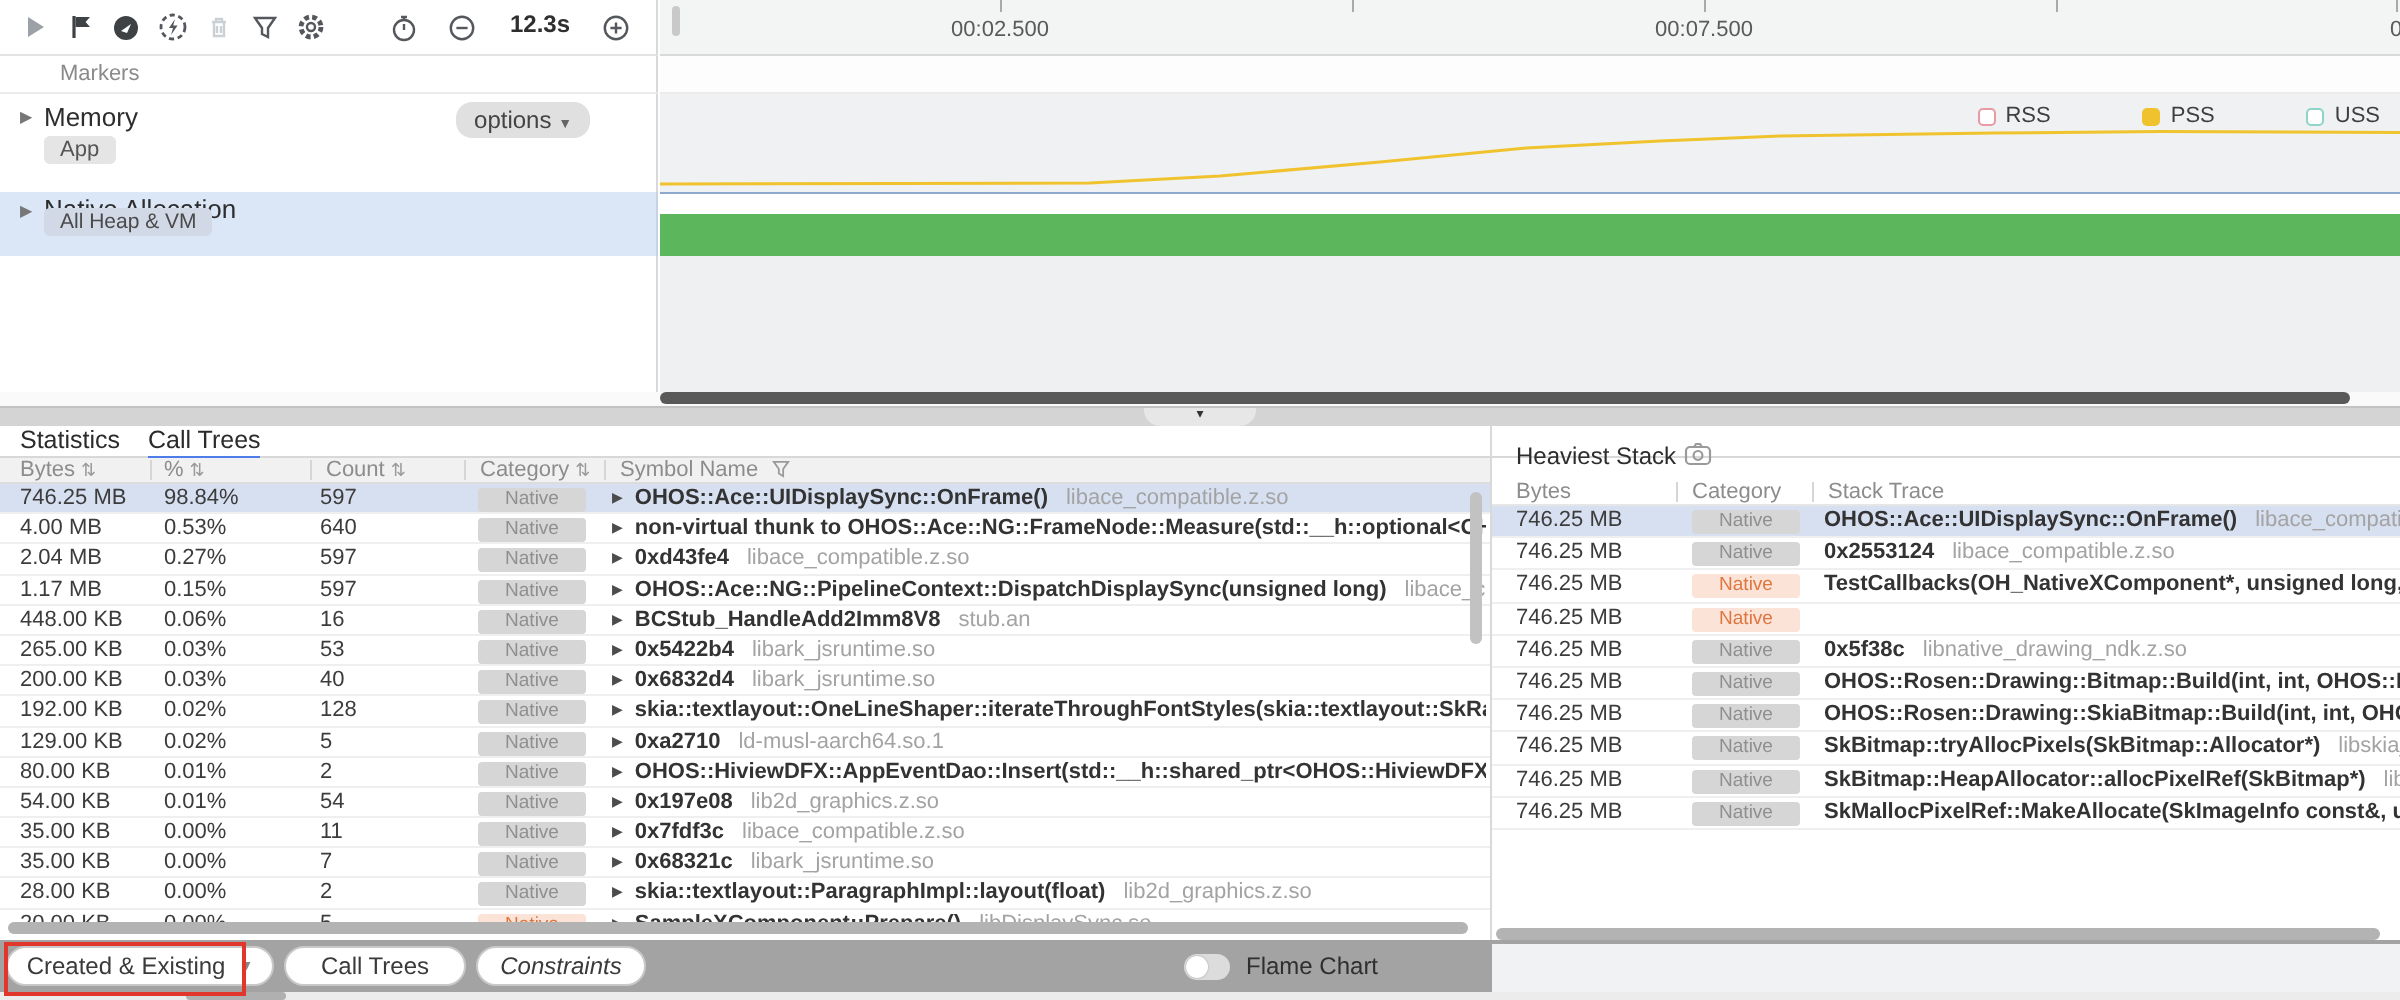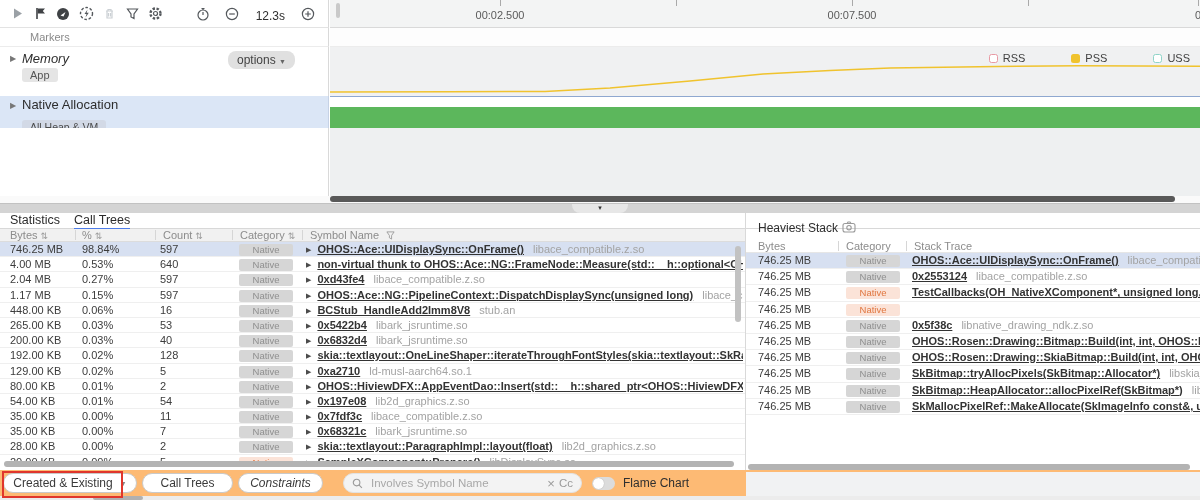--- a/index.html
+++ b/index.html
@@ -5,21 +5,21 @@
   html,body{margin:0;padding:0;}
   body{
     width:1200px;height:500px;position:relative;overflow:hidden;
     background:#fff;font-family:"Liberation Sans",sans-serif;color:#333;
     -webkit-font-smoothing:antialiased;
   }
   .abs{position:absolute;}
   
   #toolbar{left:0;top:0;width:329px;height:28px;border-bottom:1px solid #e3e3e3;border-right:1px solid #d9d9d9;display:flex;align-items:center;padding-left:8px;box-sizing:border-box;background:#fff;}
   .tbi{width:18px;height:18px;display:flex;align-items:center;justify-content:center;margin-right:5px;cursor:pointer;}
-  .tb-right{margin-left:auto;display:flex;align-items:flex-end;margin-right:6px;}
+  .tb-right{margin-left:auto;display:flex;align-items:flex-start;margin-right:6px;font-weight:bold;}
   .time-label{font-size:12px;color:#2f2f2f;margin:0 14px 0 10px;}
   
   #ruler{left:330px;top:0;width:870px;height:28px;background:#f3f4f4;border-bottom:1px solid #d9d9d9;box-sizing:border-box;overflow:hidden;}
   .tickline{position:absolute;top:0;width:1px;height:6px;background:#a9a9a9;}
   .ticklabel{position:absolute;top:9px;font-size:11px;color:#5a5a5a;transform:translateX(-50%);white-space:nowrap;}
   .ruler-handle{position:absolute;left:6px;top:3px;width:4px;height:15px;background:#c9c9c9;border-radius:2px;}
   
   #markers-left{left:0;top:28px;width:329px;height:19px;border-bottom:1px solid #ececec;border-right:1px solid #d9d9d9;background:#fff;box-sizing:border-box;}
   #markers-left span{position:absolute;left:30px;top:3px;font-size:11px;color:#8a8a8a;}
   #markers-right{left:330px;top:28px;width:870px;height:19px;border-bottom:1px solid #ececec;background:#fdfdfd;box-sizing:border-box;}
@@ -57,40 +57,40 @@
   .trow.sel{background:#d7e0f1;}
   .trow span{white-space:nowrap;}
   .c-bytes{position:absolute;left:10px;color:#3c3c3c;}
   .c-pct{position:absolute;left:82px;color:#3c3c3c;}
   .c-count{position:absolute;left:160px;color:#3c3c3c;}
   .c-cat{position:absolute;left:233px;width:66px;text-align:center;}
   .cat-badge{display:inline-block;min-width:54px;height:12px;line-height:12px;border-radius:2px;background:#d6d6d6;color:#8f8f8f;font-size:9.5px;padding:0 4px;box-sizing:border-box;margin-top:1px;}
   .cat-badge.warn{background:#fbe3d8;color:#e0763f;}
   .c-sym{position:absolute;left:306px;right:2px;overflow:hidden;}
   .sym-tri{font-size:7px;color:#4c4c4c;margin-right:6px;vertical-align:1px;}
-  .sym-name{color:#333;font-weight:bold;text-decoration:underline;}
+  .sym-name{color:#333;font-weight:bold;}
   .sym-lib{color:#a3a3a3;margin-left:9px;}
   #stats-vscroll{position:absolute;left:735px;top:33px;width:6px;height:76px;background:#c2c2c2;border-radius:3px;cursor:pointer;}
   #stats-hscroll{position:absolute;left:4px;top:248px;width:730px;height:6px;background:#b3b3b3;border-radius:3px;cursor:pointer;}
   #panel-divider{position:absolute;left:745px;top:0;width:1px;height:257px;background:#d9d9d9;}
   #splitter-tab{position:absolute;left:746px;top:112px;width:11px;height:38px;background:#ededed;border:1px solid #cfcfcf;border-left:none;border-radius:0 8px 8px 0;display:flex;align-items:center;justify-content:center;font-size:8px;color:#555;cursor:pointer;box-sizing:border-box;}
   
   #heaviest{position:absolute;left:746px;top:0;width:454px;height:257px;overflow:hidden;}
   #hs-title{position:absolute;left:12px;top:8px;font-size:12px;color:#2d2d2d;}
   #hs-icon{position:absolute;left:96px;top:8px;}
   #hs-header{position:absolute;left:0;top:27px;width:454px;height:13px;font-size:11px;color:#8c8c8c;border-bottom:1px solid #e6e6e6;box-sizing:border-box;}
   #hs-rows{position:absolute;left:0;top:40px;width:454px;height:200px;overflow:hidden;}
   .hrow{position:relative;height:16.2px;border-bottom:1px solid #efefef;box-sizing:border-box;font-size:11px;line-height:15px;background:#fff;cursor:pointer;}
   .hrow.sel{background:#d7e0f1;}
   .h-bytes{position:absolute;left:12px;color:#3c3c3c;white-space:nowrap;}
   .h-cat{position:absolute;left:96px;width:62px;text-align:center;}
   .h-trace{position:absolute;left:166px;right:0;overflow:hidden;white-space:nowrap;}
   #hs-hscroll{position:absolute;left:2px;top:251px;width:442px;height:6px;background:#b3b3b3;border-radius:3px;cursor:pointer;}
   
-  #bottombar{left:0;top:470px;width:1200px;height:26px;background:#fdba74;}
+  #bottombar{left:0;top:470px;width:1200px;height:26px;background:#a3a3a3;}
   #bottombar-right{position:absolute;left:746px;top:2px;width:454px;height:24px;background:#f1f2f3;}
   .pill{position:absolute;top:3px;height:20px;border:1px solid #c9c9c9;border-radius:10.5px;background:#fff;font-size:12px;color:#3a3a3a;display:flex;align-items:center;justify-content:center;box-sizing:border-box;cursor:pointer;}
   #btn-created{left:3px;width:134px;}
   #btn-created .dd{font-size:7px;color:#888;margin-left:7px;}
   #btn-calltrees{left:142px;width:91px;}
   #btn-constraints{left:238px;width:85px;font-style:italic;}
   #searchbox{position:absolute;left:343px;top:3px;width:239px;height:20px;background:#f3f3f3;border:1px solid #e2e2e2;border-radius:10.5px;box-sizing:border-box;display:flex;align-items:center;padding:0 8px;}
   #searchbox input{flex:1;border:none;outline:none;background:transparent;font-size:11.5px;color:#555;font-family:"Liberation Sans",sans-serif;margin-left:6px;}
   #searchbox input::placeholder{color:#a8a8a8;}
   .sb-x{font-size:13px;color:#9a9a9a;margin:0 4px;cursor:pointer;line-height:1;}
@@ -181,21 +181,21 @@
     <div class="tickline" style="left: 698px;"></div>
   </div>
 
 <div class="abs" id="markers-left">
   <span>Markers</span>
 </div>
 <div class="abs" id="markers-right"></div>
 
 <div class="abs" id="memory-left">
   <span class="tri-collapsed abs" style="left:10px;top:7px;">▶</span>
-  <span class="track-title abs" style="left:22px;top:4px;font-style:italic;">Memory</span>
+  <span class="track-title abs" style="left:22px;top:4px;">Memory</span>
   <span class="badge-chip abs" style="left:22px;top:21px;text-align:right;">App</span>
   <span id="options-btn"><span>options</span> <span style="font-size:7px;color:#666;">▼</span></span>
 </div>
 <div class="abs" id="memory-right">
   <svg id="mem-line" width="870" height="49" viewBox="0 0 870 49" style="position:absolute;left:0;top:0;">
     <polyline points="0,45 120,44.8 215,44.5 280,41 360,34 433,27 500,23.5 560,21 667,19.5 750,18.8 870,19.2" fill="none" stroke="#f0c32e" stroke-width="1.5"></polyline>
   </svg>
   <div id="legend">
       <span class="leg-item">
         <span class="leg-swatch" style="border: 1.5px solid rgb(232, 154, 164);"></span>
@@ -208,21 +208,21 @@
       <span class="leg-item">
         <span class="leg-swatch" style="border: 1.5px solid rgb(143, 212, 200);"></span>
         <span class="leg-label">USS</span>
       </span>
     </div>
 </div>
 
 <div class="abs" id="native-left">
   <span class="tri-collapsed abs" style="left:10px;top:5px;">▶</span>
   <span class="track-title abs" style="left:22px;top:1px;">Native Allocation</span>
-  <span class="badge-chip abs" style="left:22px;top:24px;font-size:10.5px;">All Heap &amp; VM</span>
+  <span class="badge-chip abs" style="left:22px;top:8px;font-size:10.5px;">All Heap &amp; VM</span>
 </div>
 <div class="abs" id="native-right">
   <div id="native-bar" style="background: rgb(92, 183, 92);"></div>
 </div>
 
 <div class="abs" id="below-left"></div>
 <div class="abs" id="below-right"></div>
 
 <div class="abs" id="tl-scroll-band">
   <div id="tl-scroll-thumb"></div>
@@ -440,29 +440,20 @@
 </div>
 
 <div class="abs" id="bottombar">
   <div id="bottombar-right"></div>
   <div class="pill" id="btn-created">
     <span>Created &amp; Existing</span>
       <span class="dd">▼</span>
   </div>
   <div class="pill" id="btn-calltrees">Call Trees</div>
   <div class="pill" id="btn-constraints">Constraints</div>
-  <div id="searchbox">
-    <svg width="11" height="11" viewBox="0 0 12 12">
-        <circle cx="5" cy="5" r="3.6" fill="none" stroke="#9a9a9a" stroke-width="1.2"></circle>
-        <path d="M7.8 7.8 L10.8 10.8" stroke="#9a9a9a" stroke-width="1.2"></path>
-      </svg>
-    <input type="text" placeholder="Involves Symbol Name" style="">
-    <span class="sb-x">×</span>
-    <span class="sb-cc">Cc</span>
-  </div>
   <div id="toggle">
       <div class="knob"></div>
     </div>
   <span id="flame-label">Flame Chart</span>
 </div>
 <div class="abs" id="annotation" style="border-color: rgb(224, 54, 44);"></div>
 <div class="abs" id="bottom-strip">
   <div class="thumb"></div>
 </div>
 

